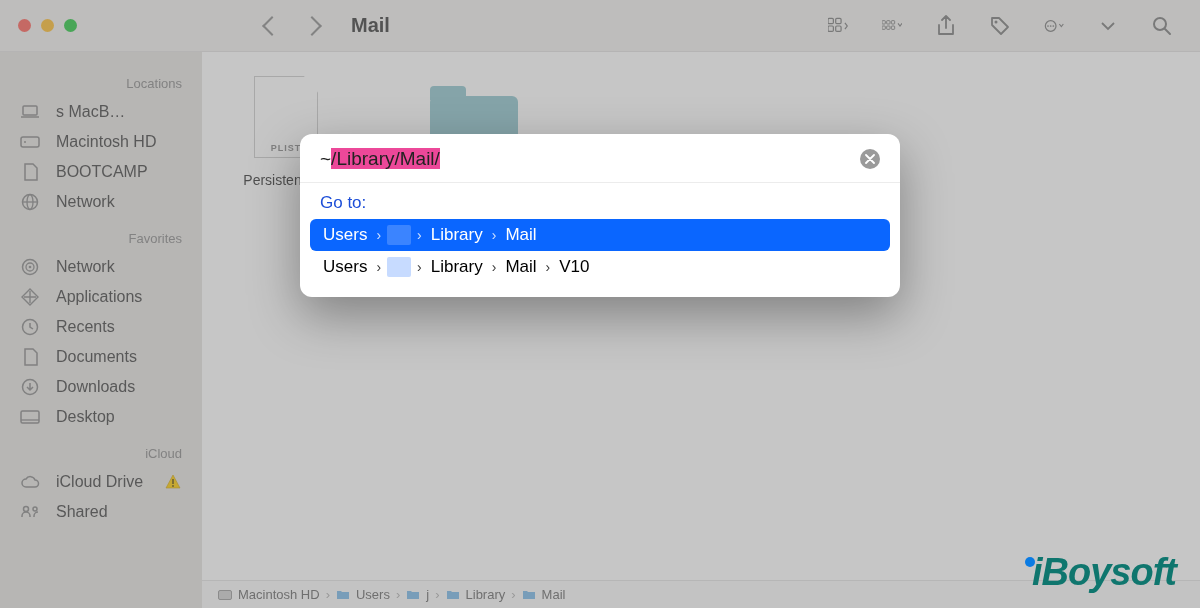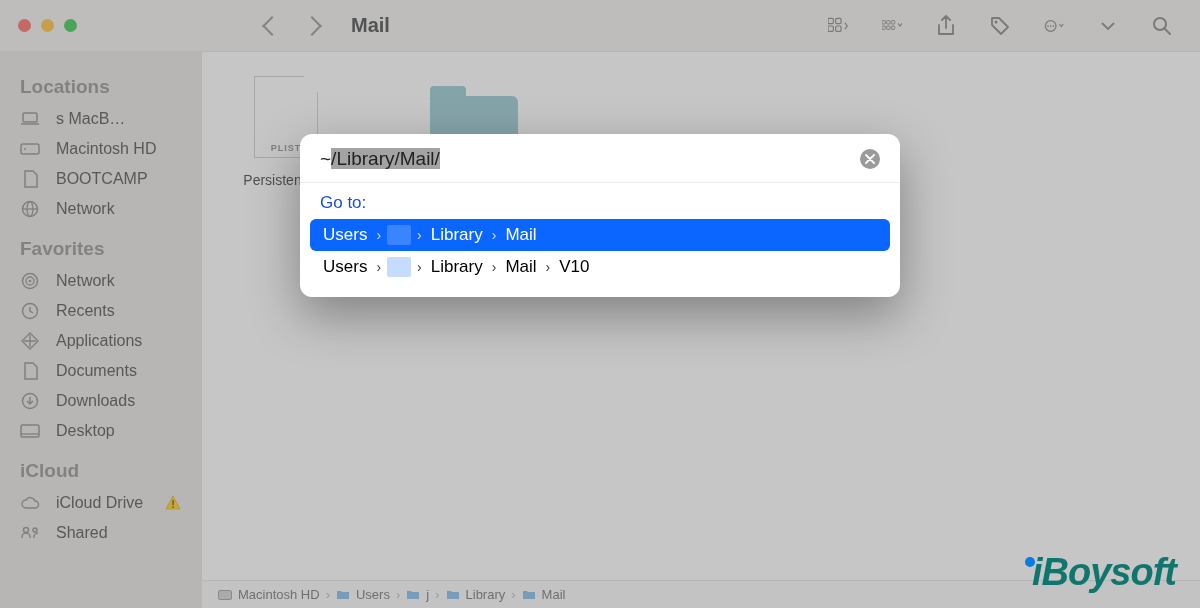--- a/index.html
+++ b/index.html
@@ -14,41 +14,41 @@
 .dot.green { background:#28c840; }
 .navbtns { display:flex; gap:26px; margin-left:170px; }
 .chev { width:14px; height:14px; border:solid #8c8c8c; border-width:0 2.5px 2.5px 0; display:inline-block; padding:4px; }
 .chev.left { transform:rotate(135deg); }
 .chev.right { transform:rotate(-45deg); }
 .title { font-size:20px; font-weight:600; color:#3a3a3a; margin-left:32px; flex:1; }
 .toolbar-right { display:flex; align-items:center; gap:34px; padding-right:28px; color:#7b7b7b; }
 .ticon { width:20px; height:20px; display:flex; align-items:center; justify-content:center; }
 .body { flex:1; display:flex; min-height:0; }
 .sidebar { width:202px; background:#e5e3e0; padding:10px 0 0 0; display:flex; flex-direction:column; font-size:16px; color:#434343; overflow:hidden; }
-.section-h { font-size:19px; font-weight:700; color:#8a8a8a; padding:14px 20px 6px; }
+.section-h { font-size:13px; font-weight:400; color:#8a8a8a; padding:14px 20px 6px;text-align:right; }
 .sidebar-item { display:flex; align-items:center; gap:16px; padding:6px 20px; cursor:default; }
 .sidebar-item .sicon { width:20px; height:18px; color:#888; display:flex; align-items:center; justify-content:center; flex-shrink:0; }
 .sidebar-item .lbl { white-space:nowrap; overflow:hidden; text-overflow:ellipsis; }
 .warn { width:16px; height:16px; margin-left:6px; }
 .content { flex:1; background:#fff; position:relative; display:flex; flex-direction:column; }
 .files { padding:24px 28px; display:flex; gap:56px; align-items:flex-start; }
 .file { width:120px; display:flex; flex-direction:column; align-items:center; gap:8px; }
 .file-icon { width:72px; height:88px; position:relative; }
 .plist-icon { width:64px; height:82px; background:#fff; border:1px solid #ccc; position:relative; clip-path:polygon(0 0,78% 0,100% 20%,100% 100%,0 100%); }
 .plist-icon::after { content:attr(data-label); position:absolute; bottom:4px; left:0; right:0; text-align:center; font-size:9px; letter-spacing:1px; color:#888; font-weight:600; }
 .folder-icon { width:88px; height:68px; background:#8fc5cd; border-radius:6px; position:relative; margin-top:20px; }
 .folder-icon::before { content:""; position:absolute; top:-10px; left:0; width:36px; height:14px; background:#8fc5cd; border-radius:4px 4px 0 0; }
 .file-label { font-size:14px; text-align:center; color:#333; line-height:1.25; }
 .pathbar { height:28px; border-top:1px solid #e4e4e4; display:flex; align-items:center; padding:0 16px; font-size:13px; color:#6a6a6a; gap:6px; background:#fafafa; }
 .pathbar .sep { color:#b0b0b0; }
 .pfi { width:14px; height:14px; display:inline-flex; align-items:center; justify-content:center; }
 .modal { position:absolute; left:300px; top:134px; width:600px; background:#fff; border-radius:12px; box-shadow:0 18px 50px rgba(0,0,0,0.35); z-index:10; overflow:hidden; }
 .modal-input-row { padding:14px 20px 12px; display:flex; align-items:center; border-bottom:1px solid #ececec; }
 .modal-input { flex:1; font-size:19px; border:none; outline:none; color:#222; }
-.modal-input .seltext { background:#a3a3a3; }
+.modal-input .seltext { background:#ec4899; }
 .clearbtn { width:20px; height:20px; border-radius:50%; background:#9a9a9a; display:flex; align-items:center; justify-content:center; color:#fff; font-size:13px; cursor:pointer; }
 .goto-label { padding:10px 20px 6px; font-size:17px; color:#1d4ed8; }
 .suggestions { padding:0 10px 14px; }
 .srow { display:flex; align-items:center; gap:0; padding:6px 10px; font-size:17px; border-radius:6px; }
 .srow.selected { background:#0a66ff; color:#fff; }
 .srow .bc { display:flex; align-items:center; gap:0; }
 .srow .part { padding:0 3px; }
 .srow .hidden-part { background:#c7dbff; color:transparent; border-radius:2px; padding:0 12px; height:20px; }
 .srow.selected .hidden-part { background:#3b84ff; }
 .srow .ch { font-size:14px; padding:0 6px; opacity:0.8; }
@@ -174,33 +174,33 @@
               <circle cx="9" cy="9" r="7.5" fill="none" stroke="#888" stroke-width="1.5"></circle>
               <circle cx="9" cy="9" r="4" fill="none" stroke="#888" stroke-width="1.3"></circle>
               <circle cx="9" cy="9" r="1.3" fill="#888"></circle>
             </svg>
           </span>
           <span class="lbl">Network</span>
         </div>
       <div class="sidebar-item">
           <span class="sicon">
             <svg width="18" height="18" viewBox="0 0 18 18">
+              <path d="M9 1l8 8-8 8-8-8zM3 9h12M9 3v12" fill="none" stroke="#888" stroke-width="1.4"></path>
+            </svg>
+          </span>
+          <span class="lbl">Applications</span>
+        </div>
+      <div class="sidebar-item">
+          <span class="sicon">
+            <svg width="18" height="18" viewBox="0 0 18 18">
               <circle cx="9" cy="9" r="7.5" fill="none" stroke="#888" stroke-width="1.5"></circle>
               <path d="M9 5v4l3 2" stroke="#888" stroke-width="1.5" fill="none"></path>
             </svg>
           </span>
           <span class="lbl">Recents</span>
-        </div>
-      <div class="sidebar-item">
-          <span class="sicon">
-            <svg width="18" height="18" viewBox="0 0 18 18">
-              <path d="M9 1l8 8-8 8-8-8zM3 9h12M9 3v12" fill="none" stroke="#888" stroke-width="1.4"></path>
-            </svg>
-          </span>
-          <span class="lbl">Applications</span>
         </div>
       <div class="sidebar-item">
           <span class="sicon">
             <svg width="15" height="18" viewBox="0 0 15 18">
               <path d="M2 1h8l4 4v12H2z" fill="none" stroke="#888" stroke-width="1.5"></path>
             </svg>
           </span>
           <span class="lbl">Documents</span>
         </div>
       <div class="sidebar-item">

